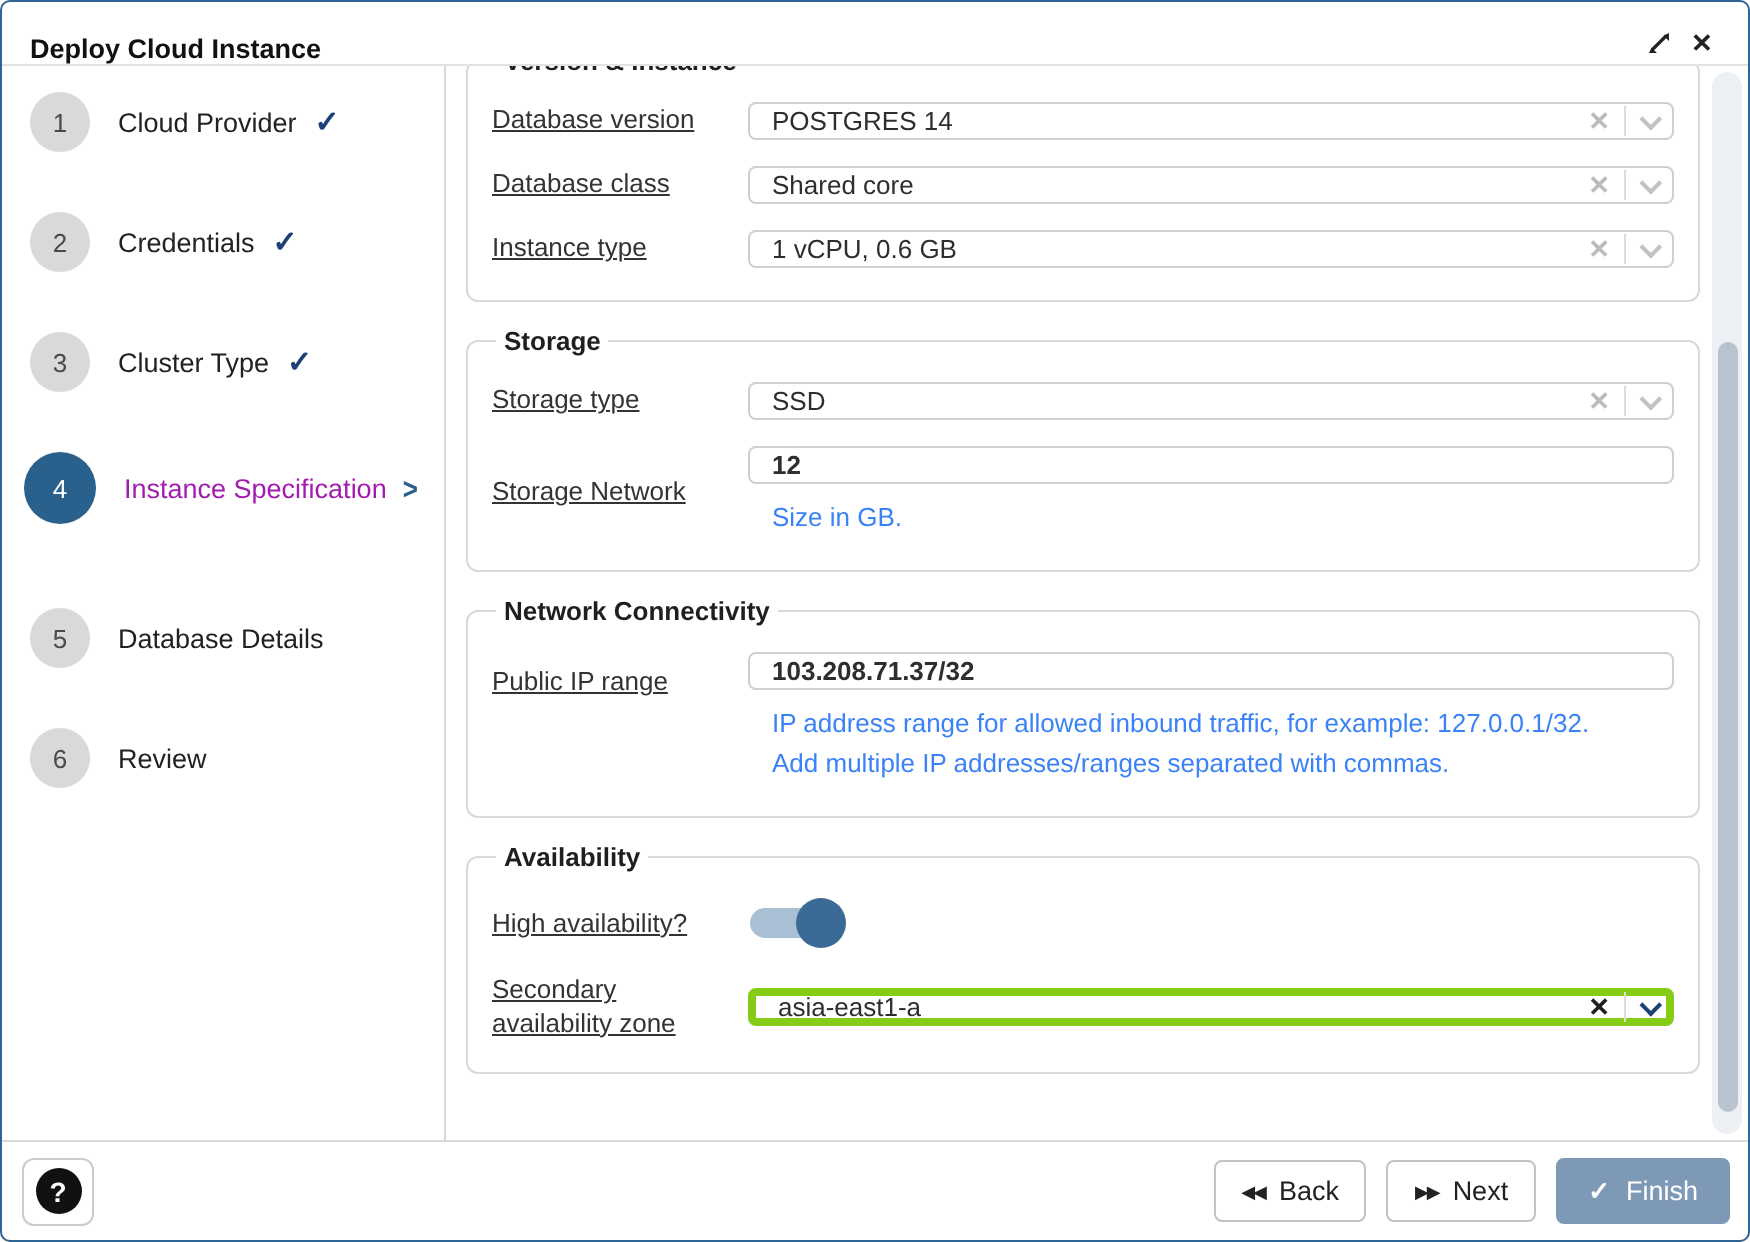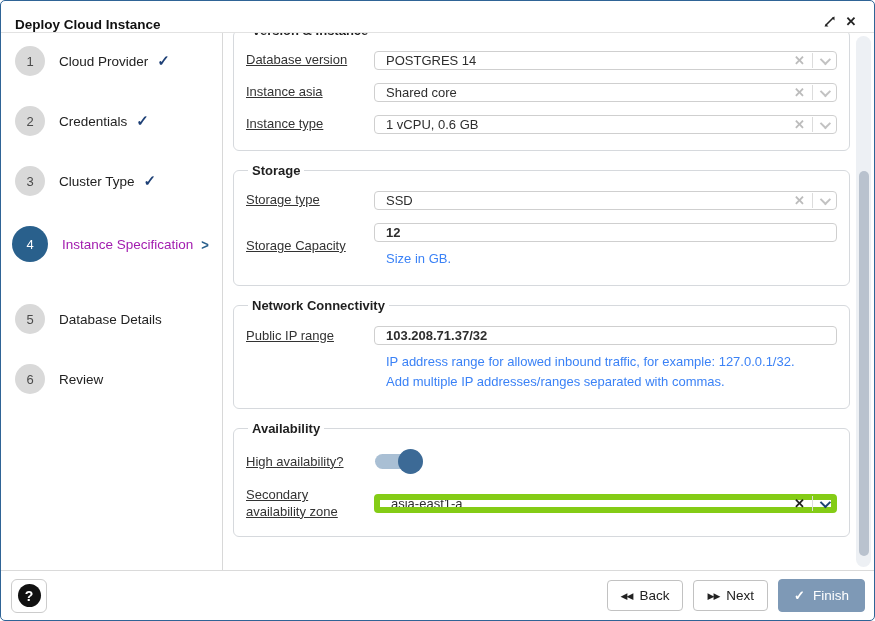--- a/index.html
+++ b/index.html
@@ -33,21 +33,21 @@
   fieldset { border:1px solid #d6d9dd; border-radius:6px; margin-top:12px; padding:2px 12px 10px 12px; }
   fieldset.clipped { margin-top:-10px; }
   legend { font-size:13px; font-weight:bold; color:#1f1f1f; padding:0 4px; margin-left:2px; }
   .frow { display:flex; align-items:center; margin:11px 0 13px 0; }
   .frow:last-child { margin-bottom:6px; }
   .flabel { width:128px; flex:0 0 128px; font-size:13px; color:#333; line-height:1.25; padding-right:8px;text-decoration:underline; }
   .fctrl { flex:1; min-width:0; }
   .inwrap { position:relative; }
   .tinput { width:100%; height:19px; border:1px solid #cfcfcf; border-radius:4px; background:#fff; padding:0 64px 0 11px; font-size:13px; color:#2e2e2e; font-family:"Liberation Sans", sans-serif; outline:none; }
   .tinput.plain { padding-right:1px;font-weight:bold; }
-  .inwrap.focused .tinput { border:6px solid #84cc16; }
+  .inwrap.focused .tinput { border:4px solid #84cc16; }
   .adorn { position:absolute; right:9px; top:0; height:100%; display:flex; align-items:center; }
   .clear-x { font-size:13px; font-weight:bold; color:#bcbcbc; cursor:pointer; line-height:1; }
   .inwrap.focused .clear-x { color:#1f1f1f; }
   .adorn-sep { width:1px; height:15px; background:#dcdcdc; margin:0 7px; }
   .chev-down { width:8px; height:8px; border-right:2px solid #c2c2c2; border-bottom:2px solid #c2c2c2; transform:rotate(45deg) translateY(-2px); cursor:pointer; }
   .inwrap.focused .chev-down { border-color:#1c4373; }
   .hint { font-size:13px; color:#3b82f6; margin:7px 0 0 12px; line-height:1.55; }
 
   
   .toggle { position:relative; width:42px; height:19px; margin:3px 0 3px 1px; cursor:pointer; }
@@ -143,21 +143,21 @@
                 <span class="adorn">
                   <span class="clear-x">✕</span>
                   <span class="adorn-sep"></span>
                   <span class="chev-down"></span>
                 </span>
               </div>
             </div>
           </div>
 
           <div class="frow">
-            <div class="flabel">Instance asia</div>
+            <div class="flabel">Database class</div>
             <div class="fctrl">
               <div class="inwrap">
                 <input class="tinput" readonly="" value="Shared core" style="">
                 <span class="adorn">
                   <span class="clear-x">✕</span>
                   <span class="adorn-sep"></span>
                   <span class="chev-down"></span>
                 </span>
               </div>
             </div>
@@ -189,35 +189,35 @@
                 <span class="adorn">
                   <span class="clear-x">✕</span>
                   <span class="adorn-sep"></span>
                   <span class="chev-down"></span>
                 </span>
               </div>
             </div>
           </div>
 
           <div class="frow">
-            <div class="flabel">Storage Capacity</div>
+            <div class="flabel">Storage Network</div>
             <div class="fctrl">
               <div class="inwrap">
                 <input class="tinput plain" value="12" style="">
               </div>
               <div class="hint">Size in GB.</div>
             </div>
           </div>
         </fieldset>
 
         <fieldset>
           <legend>Network Connectivity</legend>
 
           <div class="frow" style="align-items:flex-start;">
-            <div class="flabel" style="margin-top:2px;">Public IP range</div>
+            <div class="flabel" style="margin-top:7px;">Public IP range</div>
             <div class="fctrl">
               <div class="inwrap">
                 <input class="tinput plain" value="103.208.71.37/32" style="">
               </div>
               <div class="hint">
                 <div>IP address range for allowed inbound traffic, for example: 127.0.0.1/32.</div>
                 <div>Add multiple IP addresses/ranges separated with commas.</div>
               </div>
             </div>
           </div>

